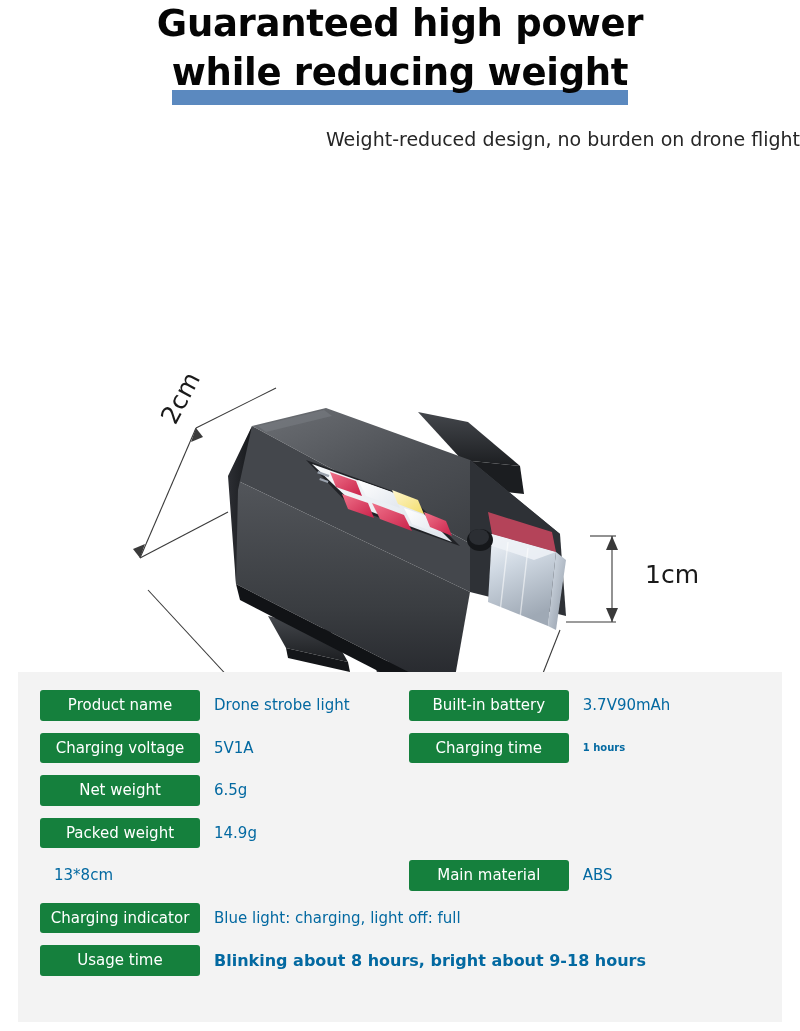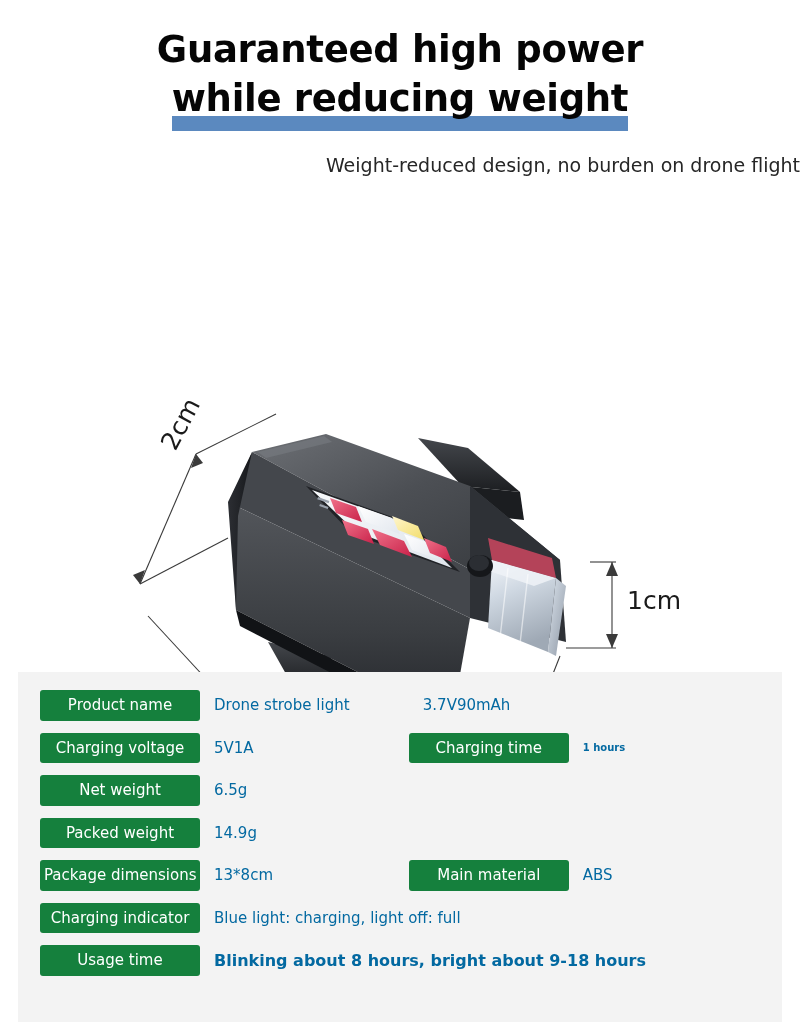--- a/index.html
+++ b/index.html
@@ -8,21 +8,20 @@
     height: 1031px;
     background: #ffffff;
     font-family: "DejaVu Sans", "Liberation Sans", sans-serif;
     overflow: hidden;
     position: relative;
   }
 
   
   .headline {
     text-align: center;
-    padding-top: 26px;
   }
   .headline .line {
     font-size: 37px;
     font-weight: bold;
     color: #050505;
     letter-spacing: -0.3px;
     line-height: 1.32;
     position: relative;
     display: block;
   }
@@ -60,21 +59,21 @@
     color: #1a1a1a;
     font-family: "DejaVu Sans", "Liberation Sans", sans-serif;
   }
   .dim-2cm {
     left: 155px;
     top: 255px;
     transform: rotate(-62deg);
     transform-origin: left top;
   }
   .dim-1cm {
-    left: 627px;
+    left: 645px;
     top: 400px;
   }
   .dim-38cm {
     left: 283px;
     top: 534px;
     transform: rotate(-23deg);
     transform-origin: left top;
   }
 
   svg.figure-svg { position: absolute; left: 0; top: 0; }
@@ -266,20 +265,21 @@
 </div>
 
 <div class="spec-panel">
 
   <div class="spec-row">
     <div class="col-left">
       <div class="pill">Product name</div>
       <div class="val">Drone strobe light</div>
     </div>
     <div class="col-right">
+      <div class="pill">Built-in battery</div>
       <div class="val">3.7V90mAh</div>
     </div>
   </div>
 
   <div class="spec-row">
     <div class="col-left">
       <div class="pill">Charging voltage</div>
       <div class="val">5V1A</div>
     </div>
     <div class="col-right">
@@ -297,21 +297,20 @@
 
   <div class="spec-row">
     <div class="col-left">
       <div class="pill">Packed weight</div>
       <div class="val">14.9g</div>
     </div>
   </div>
 
   <div class="spec-row">
     <div class="col-left">
-      <div class="pill">Package dimensions</div>
       <div class="val">13*8cm</div>
     </div>
     <div class="col-right">
       <div class="pill">Main material</div>
       <div class="val">ABS</div>
     </div>
   </div>
 
   <div class="spec-row single">
     <div class="col-left">

